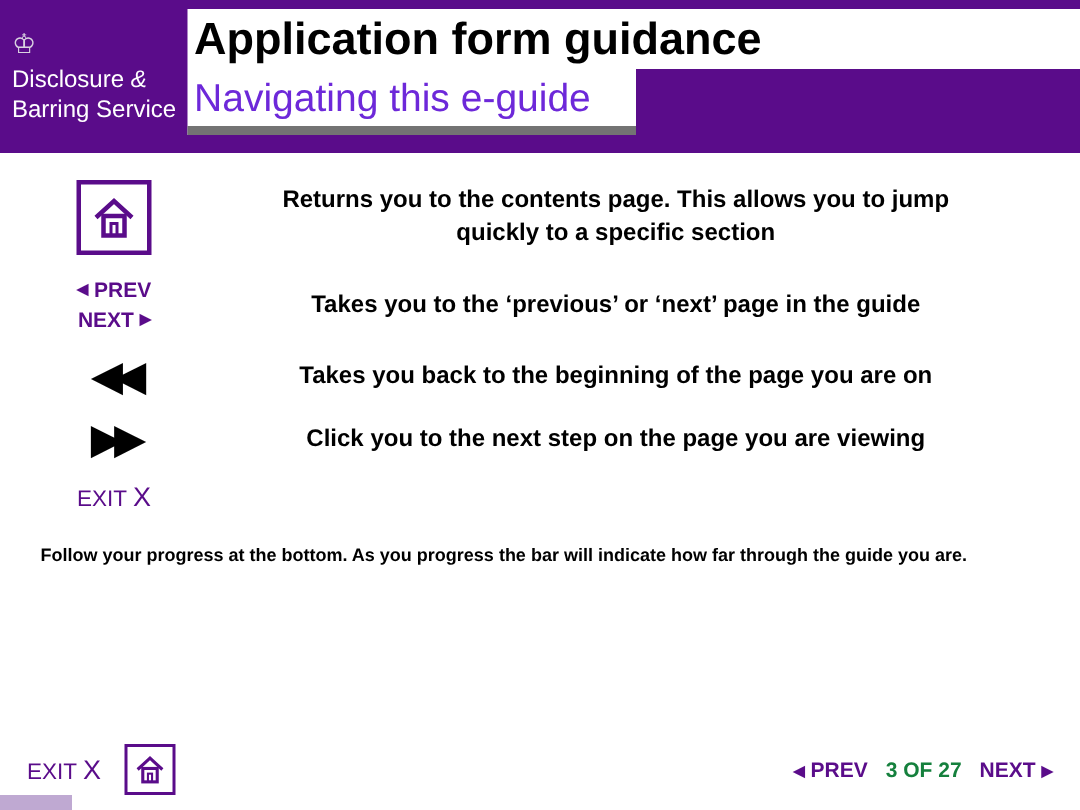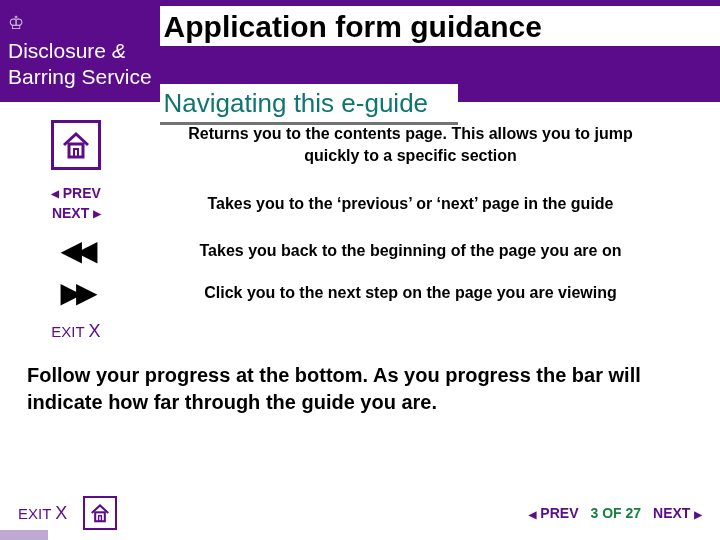--- a/index.html
+++ b/index.html
@@ -24,21 +24,21 @@
     align-items: center;
     padding-right: 12px;
   }
   .crown {
     font-size: 18px;
     margin-bottom: 4px;
     text-align: left;
     color: #d9d2e0;
   }
   .logo-text {
-    font-size: 21px;
+    font-size: 16px;
     line-height: 1.25;
     color: #fff;
   }
   .logo-text .amp { font-style: italic; }
   .title-block {
     flex: 1;
     display: flex;
     flex-direction: column;
     justify-content: flex-start;
     padding-top: 6px;
@@ -50,26 +50,25 @@
     background: #fff;
     padding: 4px 0 2px 4px;
     margin-left: -4px;
   }
   .subtitle-row {
     display: flex;
     align-items: flex-end;
   }
   .page-subtitle {
     font-size: 26px;
-    color: #0f766e;
+    color: #6d28d9;
     background: #fff;
     padding: 4px 30px 3px 4px;
     margin-left: -4px;
-    border-bottom: 3px solid #737373;
-    margin-top: 38px;
+    border-bottom: 6px solid #737373;
   }
   .content {
     padding: 18px 30px 0 21px;
   }
   .row {
     display: flex;
     align-items: center;
     margin-bottom: 14px;
   }
   .icon-cell {
@@ -114,21 +113,21 @@
     color: #000;
     line-height: 1;
   }
   .exit-label {
     font-size: 15px;
     font-weight: normal;
     color: #5a0c8a;
   }
   .exit-label .x { font-size: 18px; }
   .follow {
-    font-size: 20px;
+    font-size: 12px;
     font-weight: bold;
     padding: 6px 6px 0 6px;
     line-height: 1.35;
   }
   .footer {
     position: absolute;
     bottom: 10px;
     left: 0;
     right: 0;
     display: flex;

